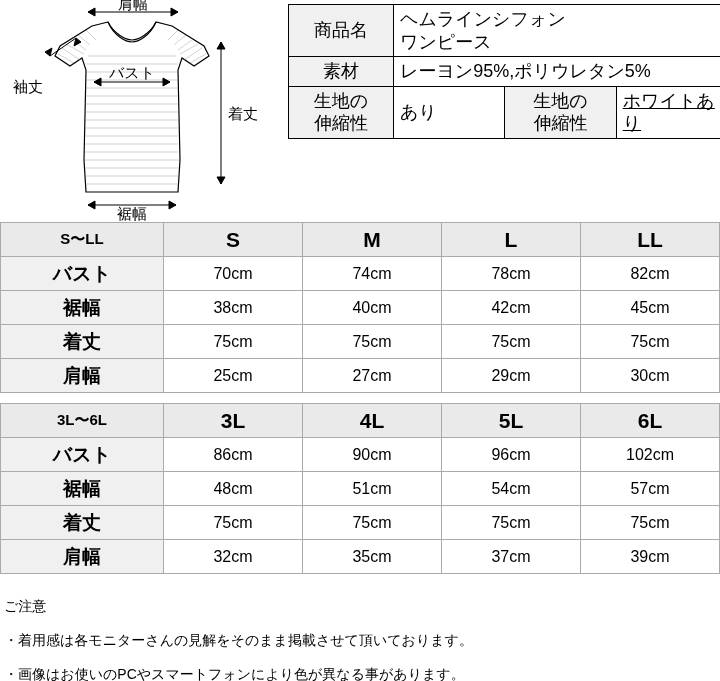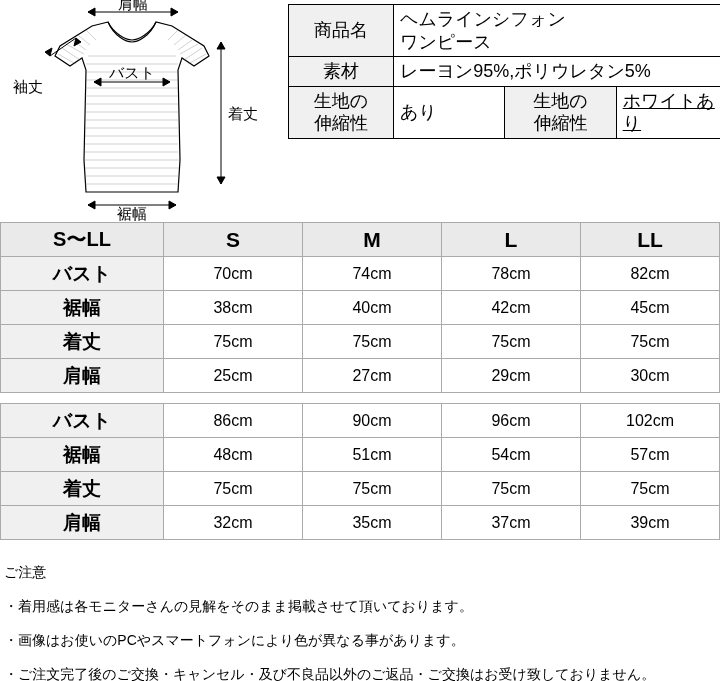--- a/index.html
+++ b/index.html
@@ -107,21 +107,21 @@
     font-weight: bold;
     width: 160px;
     font-size: 19px;
   }
   .size-table .hdr td {
     background: #eaeaea;
     font-weight: bold;
     font-size: 21px;
   }
   .size-table .hdr td.rowhead {
-    font-size: 20px;
+    font-size: 15px;
   }
   .gap {
     height: 10px;
     width: 720px;
     background: #ffffff;
   }
 
   
   .notes {
     padding: 10px 4px 0 4px;
@@ -283,20 +283,27 @@
         <td>29cm</td>
         <td>30cm</td>
       </tr>
     </tbody>
   </table>
 
   <div class="gap"></div>
 
   <table class="size-table">
     <tbody>
+      <tr class="hdr">
+        <td class="rowhead">3L〜6L</td>
+        <td>3L</td>
+        <td>4L</td>
+        <td>5L</td>
+        <td>6L</td>
+      </tr>
       <tr>
         <td class="rowhead">バスト</td>
         <td>86cm</td>
         <td>90cm</td>
         <td>96cm</td>
         <td>102cm</td>
       </tr>
       <tr>
         <td class="rowhead">裾幅</td>
         <td>48cm</td>

